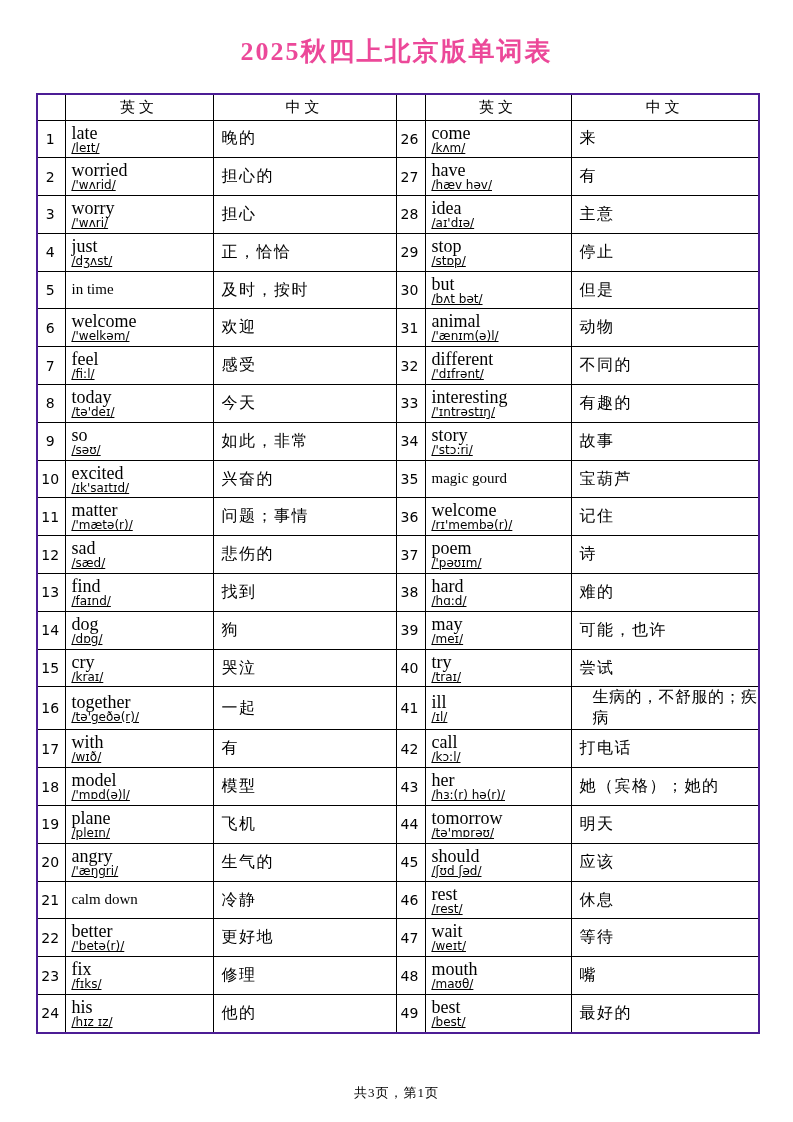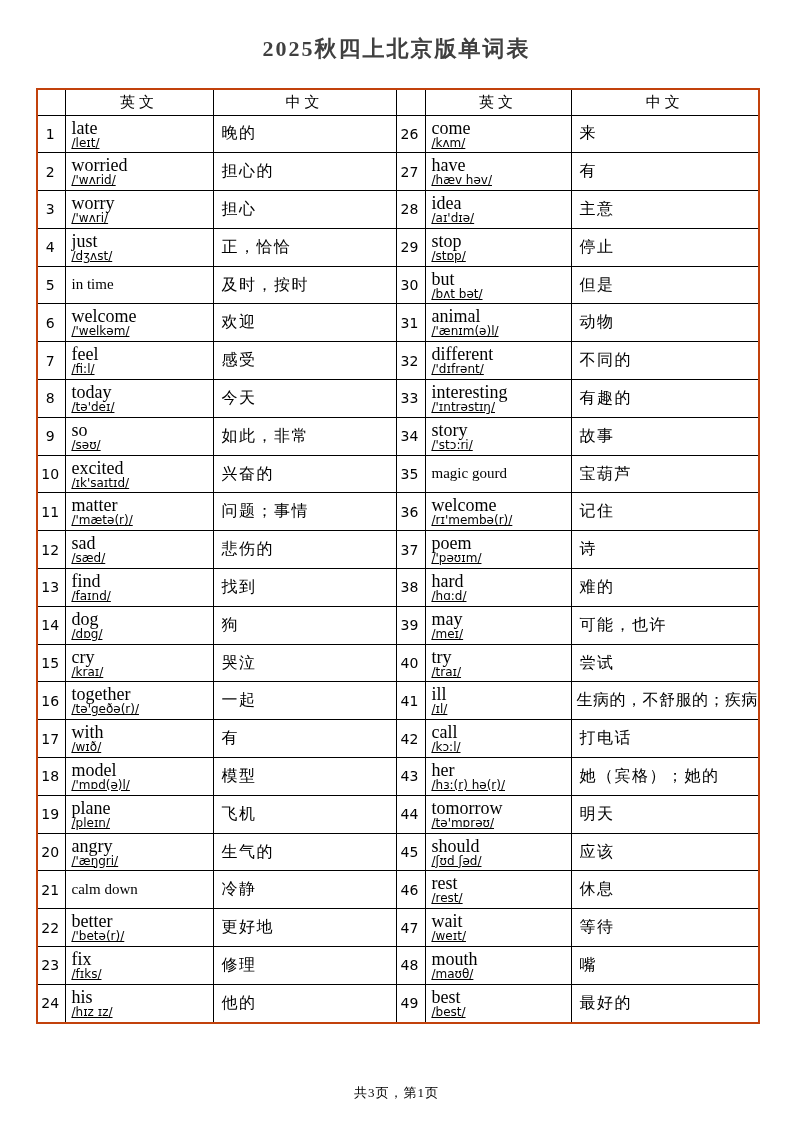--- a/index.html
+++ b/index.html
@@ -10,32 +10,32 @@
     height: 1122px;
     background: #ffffff;
     margin: 0 auto;
     overflow: hidden;
     font-family: "Liberation Serif", serif;
     color: #000000;
   }
   .title {
     padding-top: 34px;
     text-align: center;
-    font-size: 22px;
+    font-size: 26px;
     font-weight: bold;
     letter-spacing: 2px;
     font-family: "Liberation Serif", serif;
-    color: #404040;
+    color: #ec4899;
   }
   table.vocab {
     border-collapse: collapse;
     table-layout: fixed;
     width: 722px;
     margin: 24px 8px 0 36px;
-    border: 2px solid #c2410c;
+    border: 2px solid #4c1d95;
   }
   table.vocab th, table.vocab td {
     border: 1px solid #000000;
     overflow: hidden;
   }
   col.c-num   { width: 28px; }
   col.c-eng-l { width: 148px; }
   col.c-chn-l { width: 183px; }
   col.c-num2  { width: 29px; }
   col.c-eng-r { width: 146px; }
@@ -71,21 +71,21 @@
     white-space: nowrap;
     letter-spacing: 0;
     text-decoration: underline;
   }
   td.cn-cell {
     padding-left: 8px;
     font-size: 16px;
     letter-spacing: 1.5px;
     font-family: "Liberation Serif", serif;
   }
-  td.cn-cell.tight { letter-spacing: 0.5px; padding-left: 5px; }
+  td.cn-cell.tight { letter-spacing: 0.5px; padding-left: 21px; }
   .footer {
     position: absolute;
     bottom: 20px;
     left: 0;
     width: 100%;
     text-align: center;
     font-size: 13px;
     letter-spacing: 1px;
     font-family: Liberation Serif, serif;
   }

